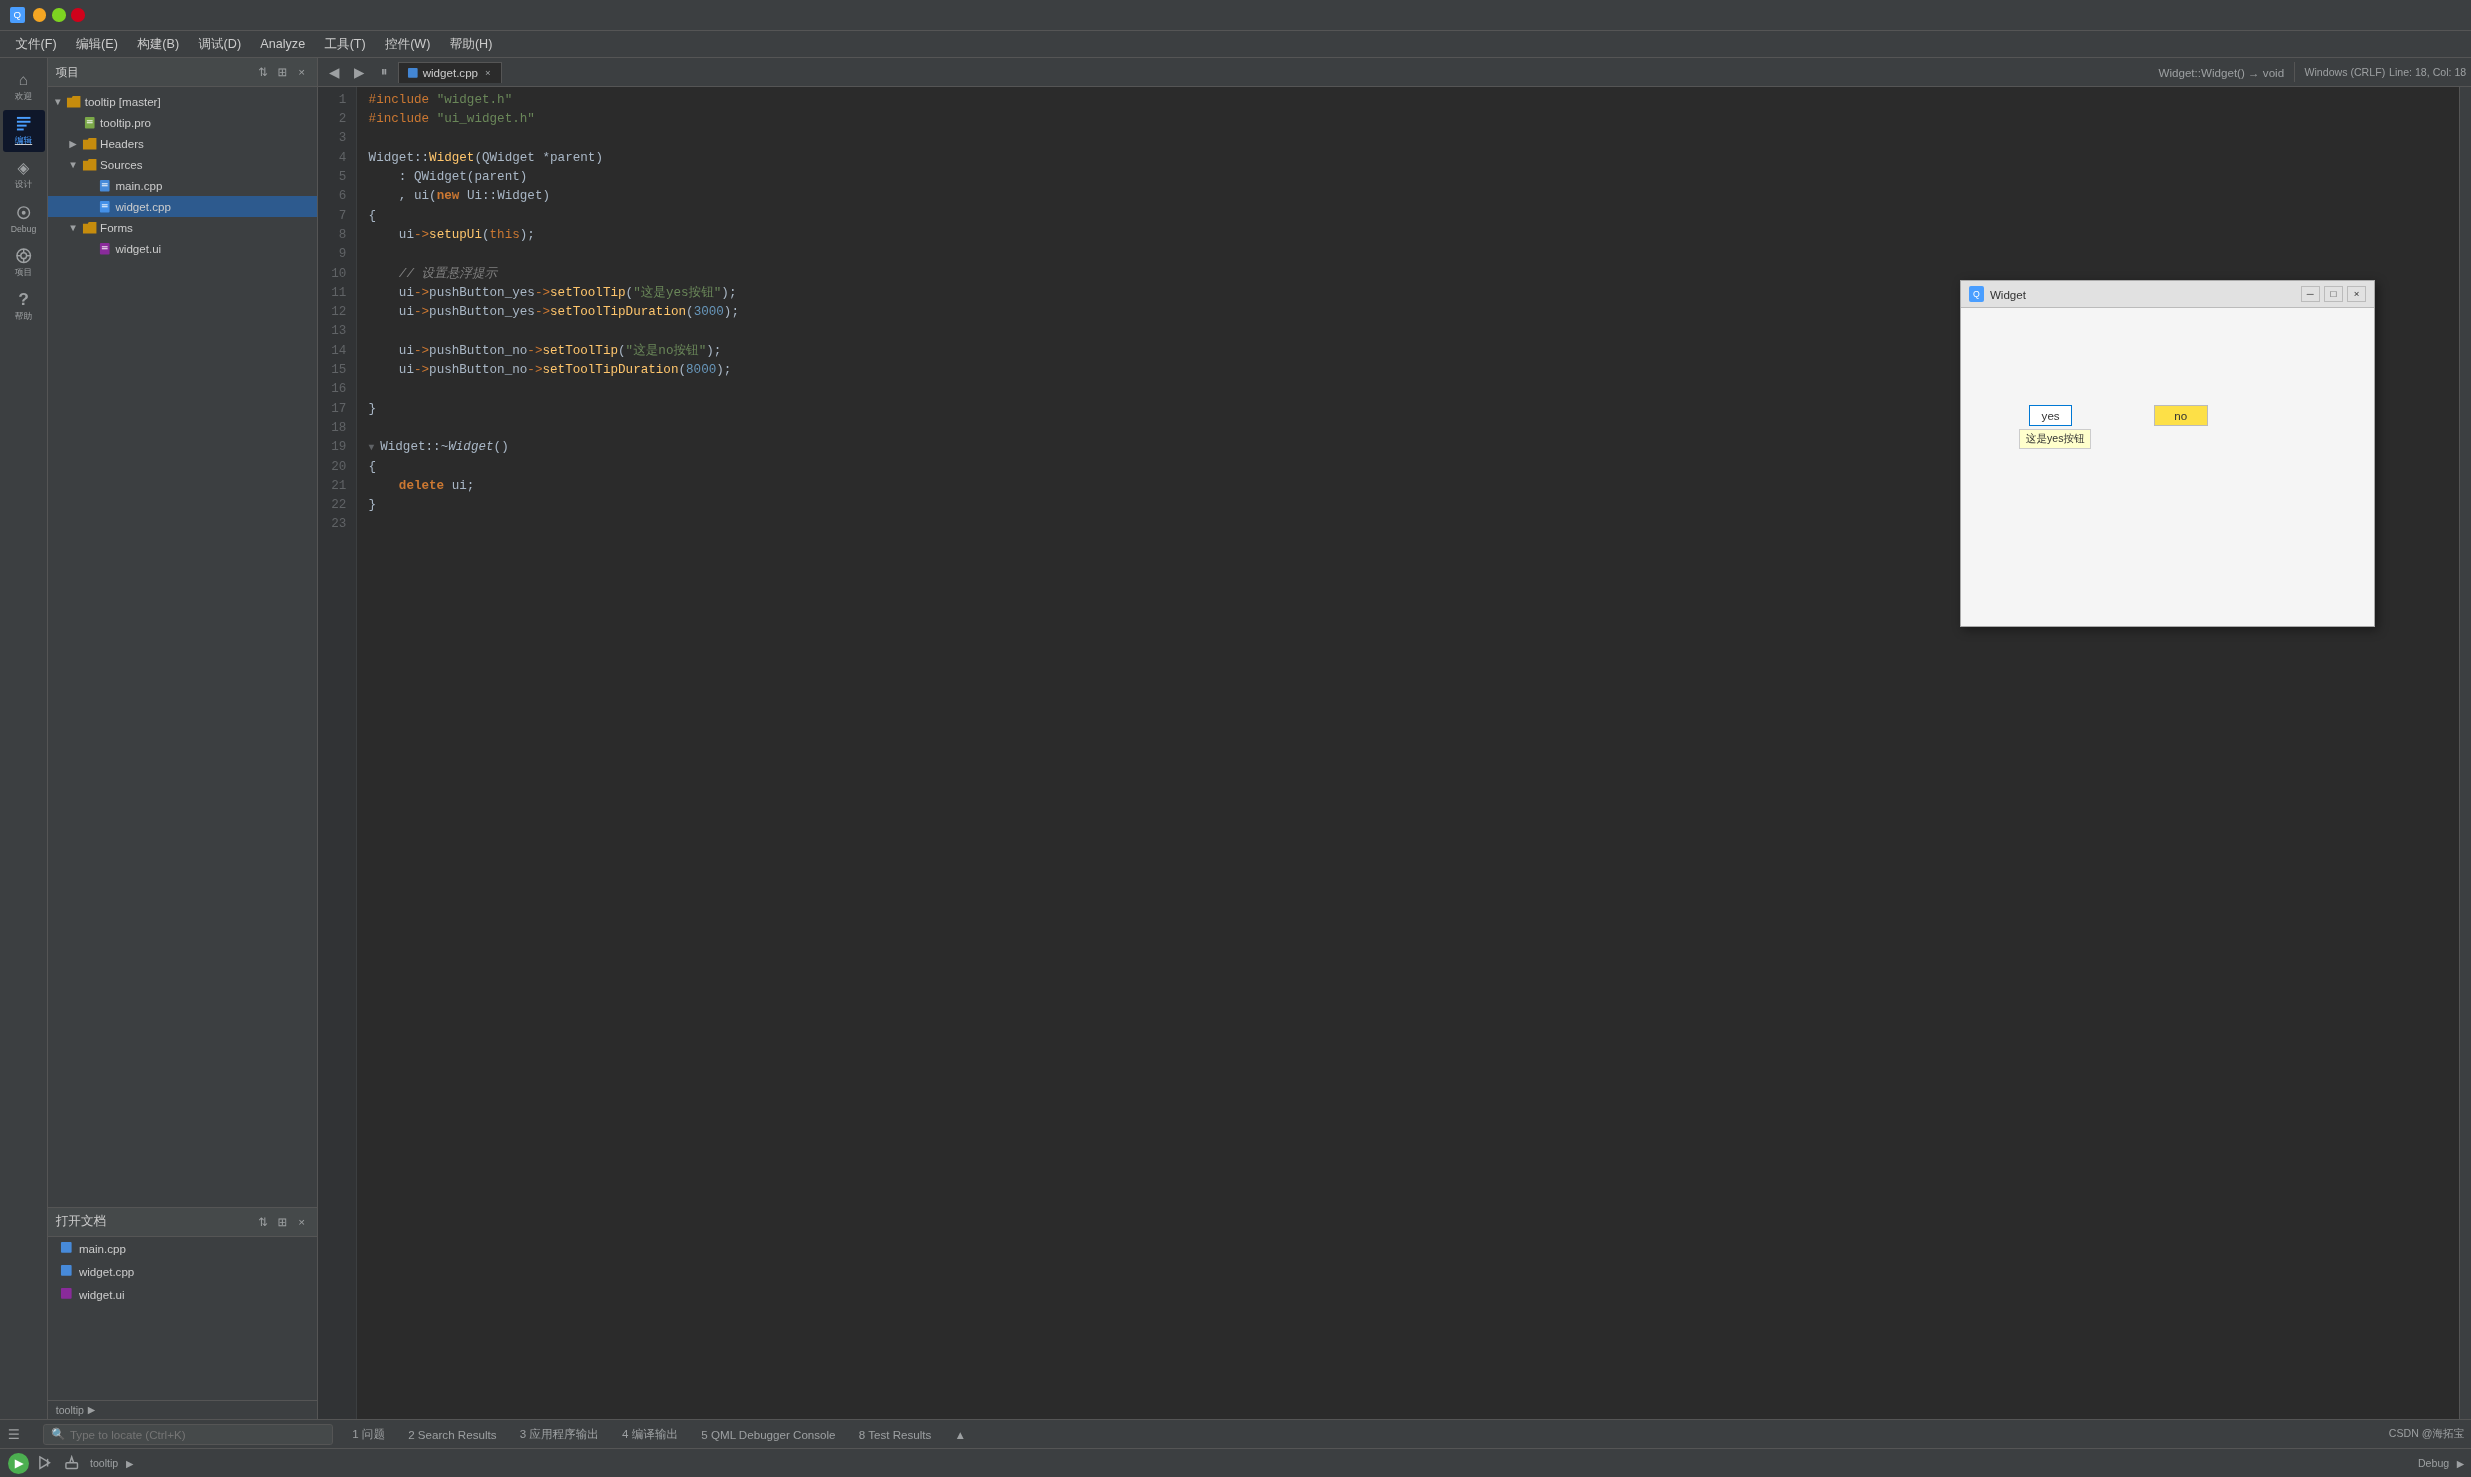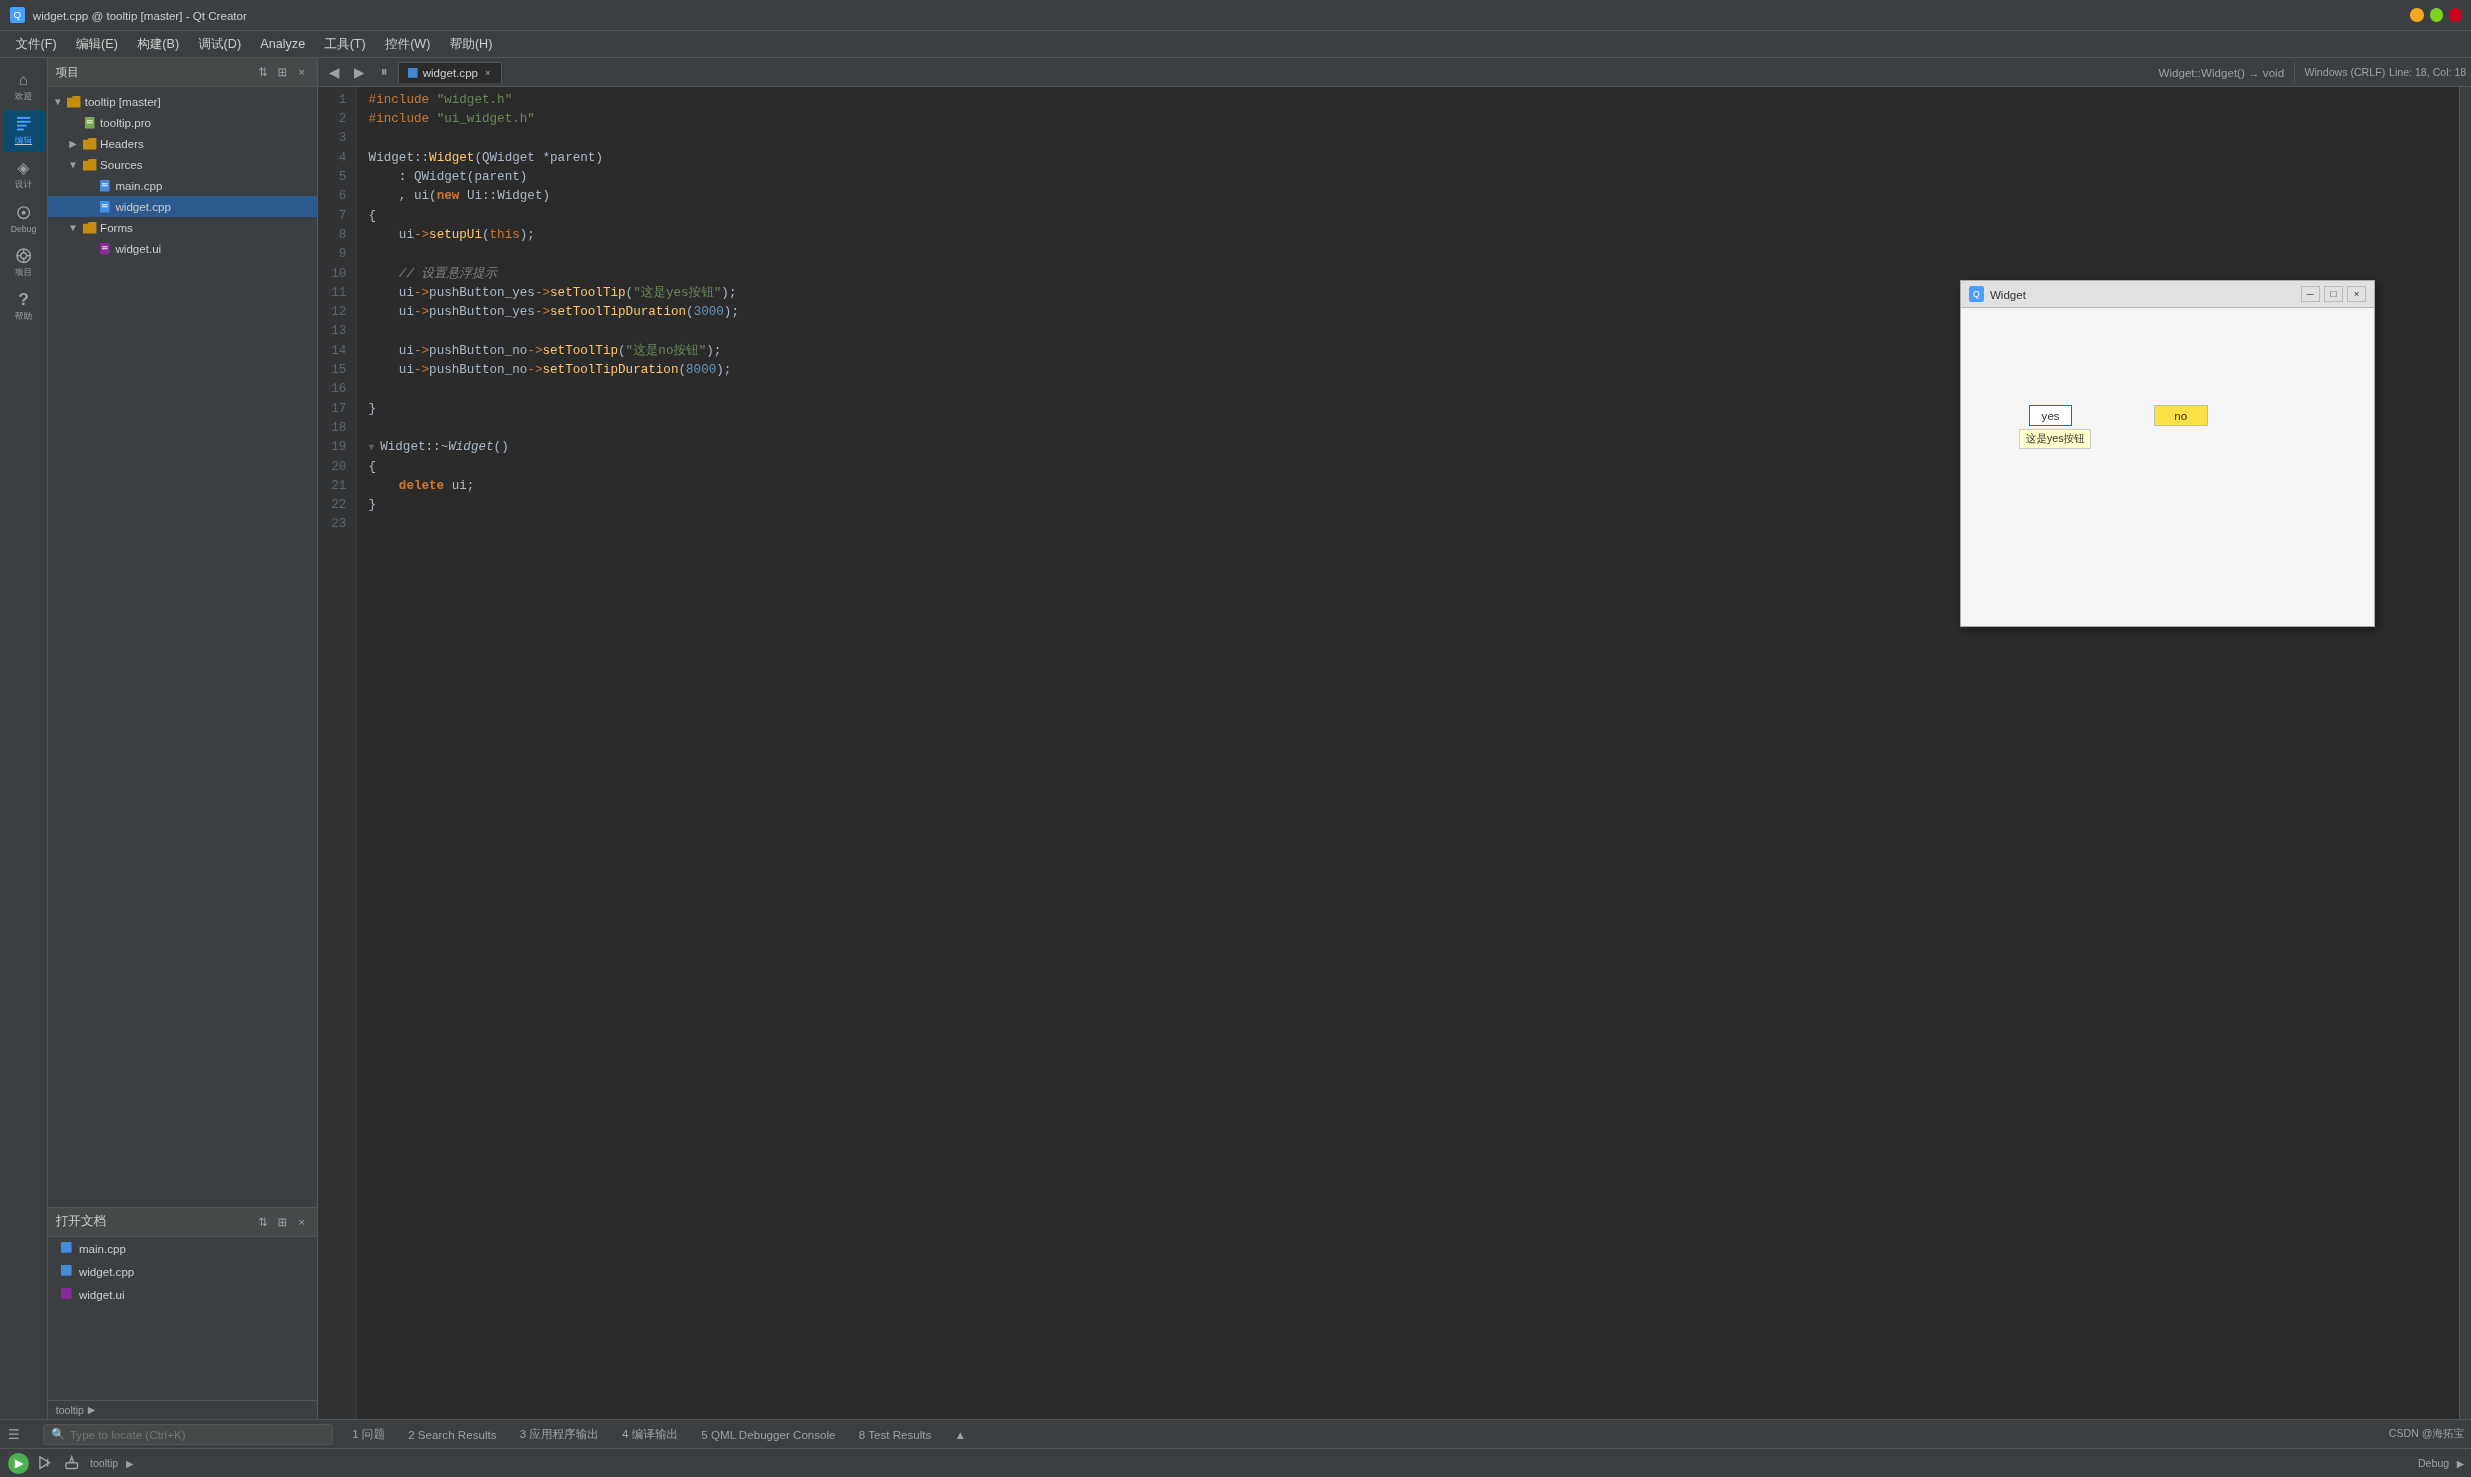--- a/index.html
+++ b/index.html
@@ -86,21 +86,21 @@
       border-right: 1px solid #555;
     }
     .sidebar-icon {
       width: 42px; height: 42px;
       display: flex; flex-direction: column;
       align-items: center; justify-content: center;
       cursor: pointer;
       border-radius: 2.9px;
       gap: 1.9px;
     }
-    .sidebar-icon.active { background: #0c4a6e; text-decoration: underline; }
+    .sidebar-icon.active { background: #0f172a; text-decoration: underline; }
     .sidebar-icon .icon-shape {
       width: 19.3px; height: 19.3px;
       display: flex; align-items: center; justify-content: center;
       font-size: 15.4px;
       color: #9da0a2;
     }
     .sidebar-icon.active .icon-shape { color: #4a9eff; }
     .sidebar-icon-label {
       font-size: 8.7px;
       color: #9da0a2;
@@ -460,21 +460,20 @@
       font-size: 11.6px;
       outline: none;
       width: 100%;
     }
   </style>
 </head>
 <body>
 
 <div id="title-bar">
   <div id="title-bar-icon">Q</div>
-  <div id="title-bar-text">widget.cpp @ tooltip [master] - Qt Creator</div>
   <div id="title-bar-controls">
     <div class="title-btn minimize-btn">─</div>
     <div class="title-btn maximize-btn">□</div>
     <div class="title-btn close-btn">×</div>
   </div>
 </div>
 
 <div id="menu-bar">
   <div class="menu-item">文件(F)</div>
   <div class="menu-item">编辑(E)</div>

